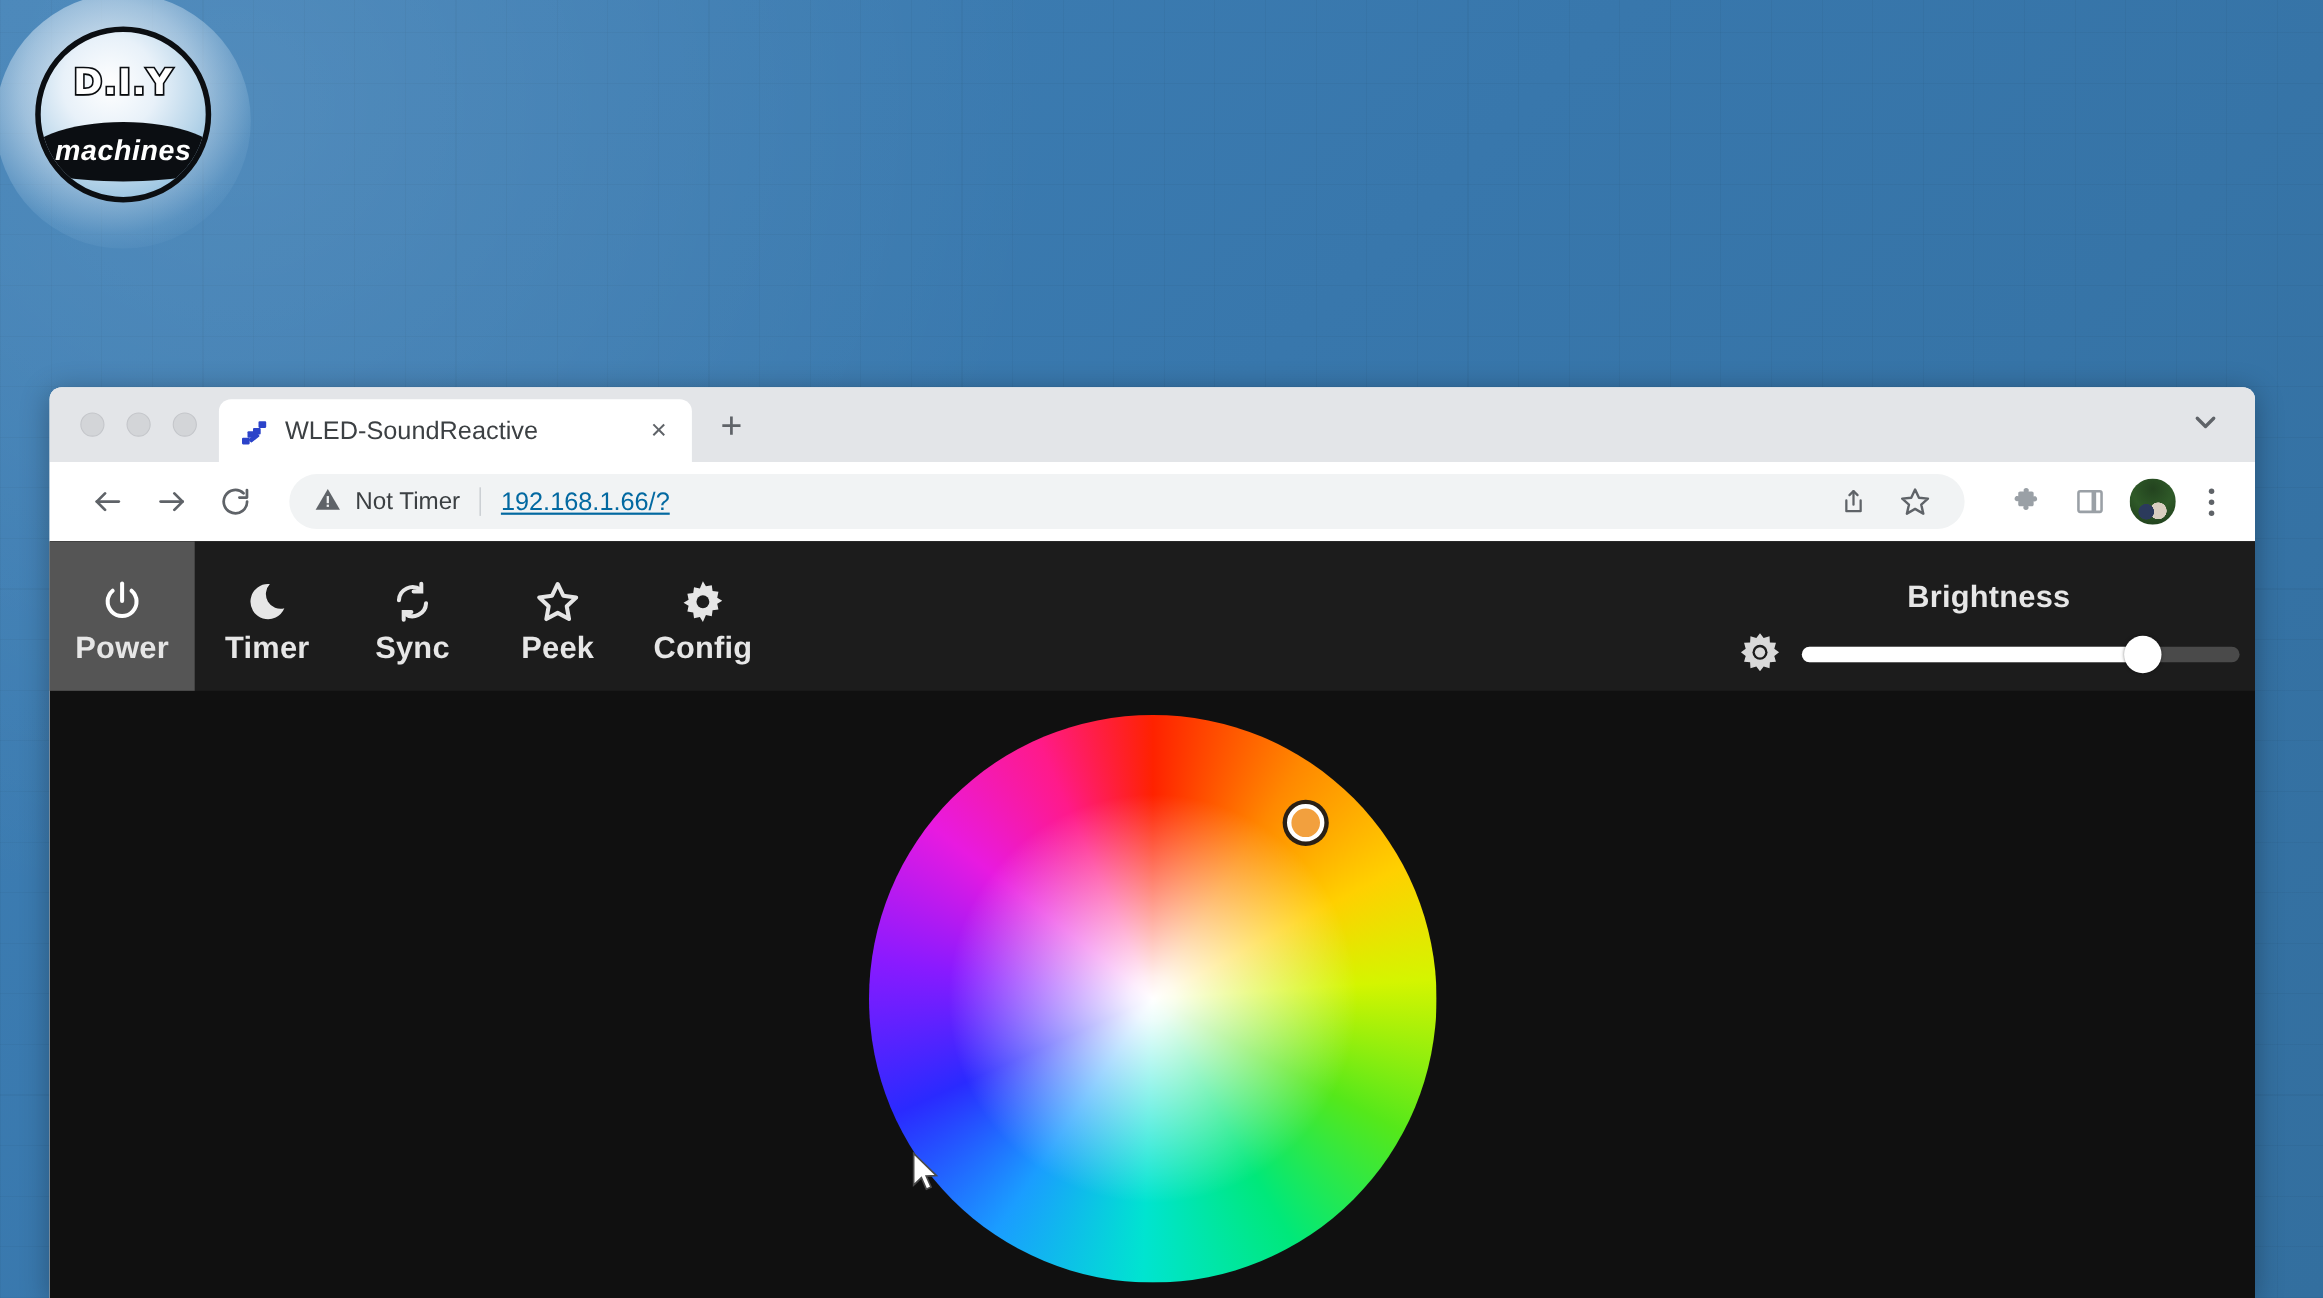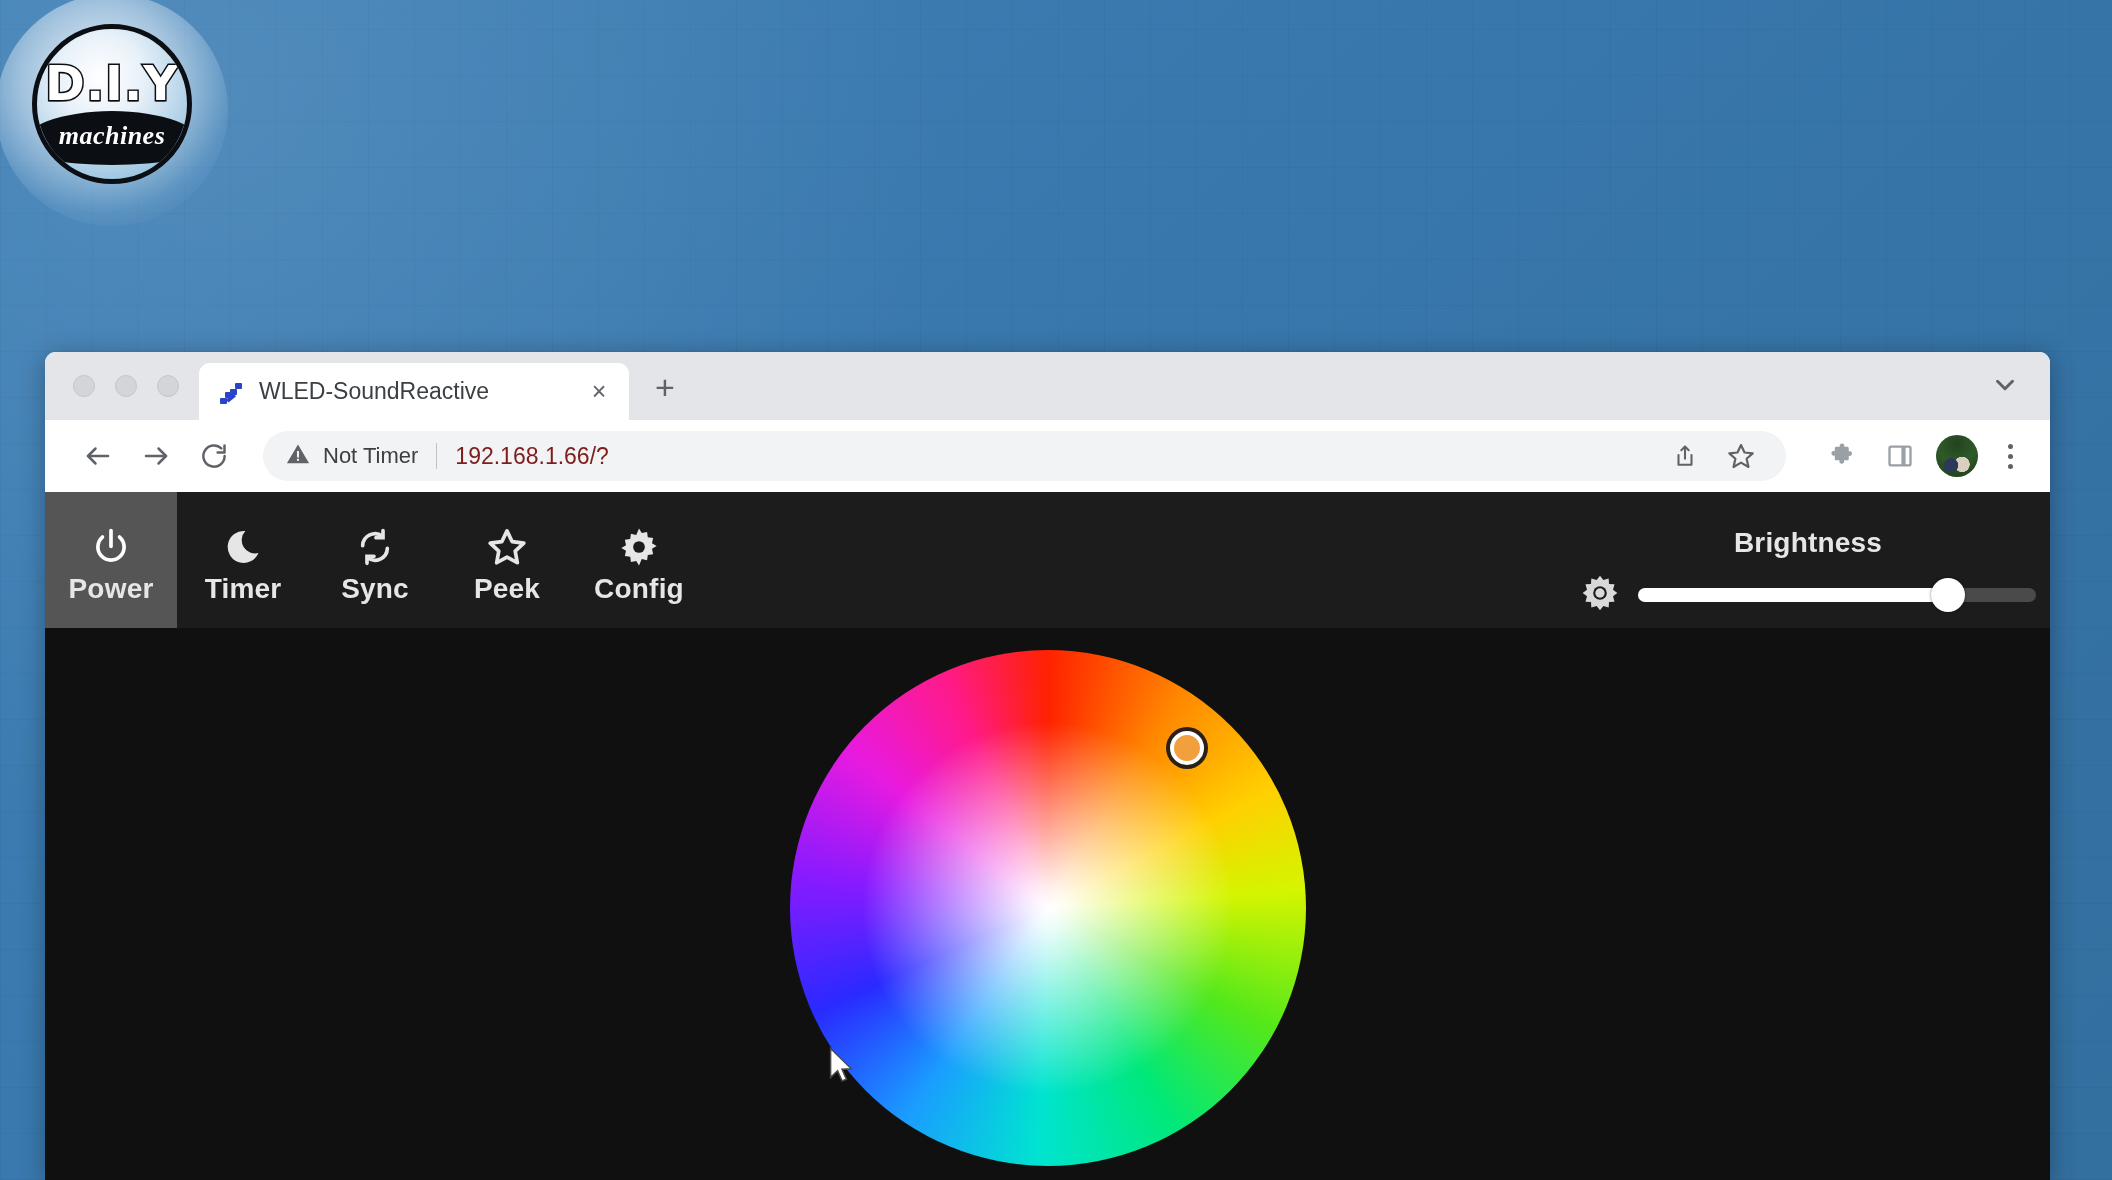--- a/index.html
+++ b/index.html
@@ -50,40 +50,40 @@
     border: 5px solid #0b0e12;
     overflow: hidden;
   }
   #logo-diy {
     position: absolute;
     left: 0; right: 0;
     top: 26px;
     text-align: center;
     font-family: "DejaVu Sans", sans-serif;
     font-weight: bold;
-    font-size: 48px;
+    font-size: 32px;
     letter-spacing: 1px;
     color: #ffffff;
     -webkit-text-stroke: 3px #0b0e12;
     paint-order: stroke fill;
     text-shadow: 0 2px 0 rgba(0,0,0,0.35);
   }
   #logo-banner {
     position: absolute;
     left: -16px; right: -16px;
     bottom: 14px;
     height: 54px;
     background: #0b0e12;
     border-radius: 50% / 64% 64% 36% 36%;
     display: flex;
     align-items: center;
     justify-content: center;
   }
   #logo-machines {
-    font-family: Liberation Serif, serif;
+    font-family: Liberation Sans, sans-serif;
     font-weight: bold;
     font-style: italic;
     font-size: 26px;
     color: #ffffff;
     letter-spacing: 0.5px;
     transform: translateY(-2px);
   }
 
   
   #browser {
@@ -212,22 +212,23 @@
     color: #3c4043;
     white-space: nowrap;
   }
   #omni-sep {
     width: 1px; height: 26px;
     background: #bdc1c6;
     margin: 0 6px;
   }
   #url {
     font-size: 23px;
-    color: #7f1d1d;
+    color: #0369a1;
     white-space: nowrap;
+    text-decoration: underline;
   }
   #omni-actions {
     display: flex;
     align-items: center;
     gap: 10px;
     margin-left: auto;
   }
   .oicon {
     width: 46px; height: 46px;
     display: flex; align-items: center; justify-content: center;

